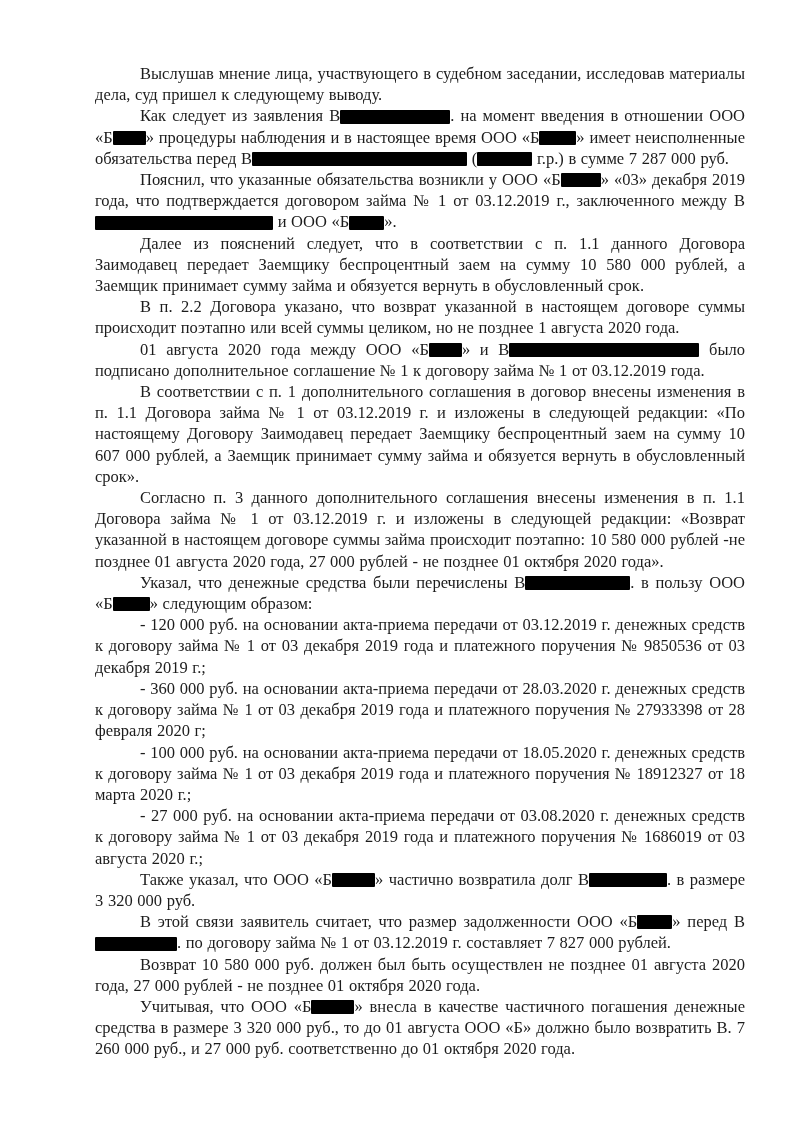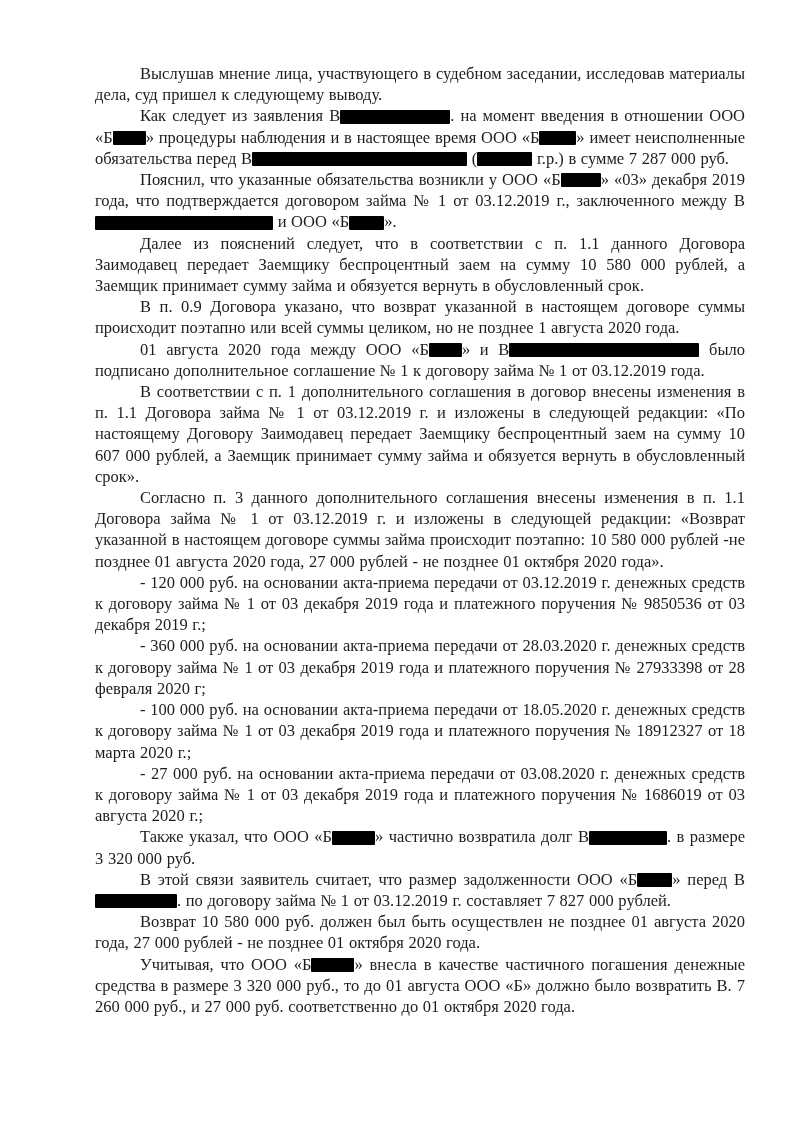--- a/index.html
+++ b/index.html
@@ -43,24 +43,25 @@
 </style>
 </head>
 <body>
 
 <div class="page">
   <div class="doc-body" style="color: rgb(28, 28, 28);">
       <p class="para">Выслушав мнение лица, участвующего в судебном заседании, исследовав материалы дела, суд пришел к следующему выводу.</p>
       <p class="para">Как следует из заявления В<span class="redact" style="width: 110px; background: rgb(0, 0, 0);"></span>. на момент введения в отношении ООО «Б<span class="redact" style="width: 33px; background: rgb(0, 0, 0);"></span>» процедуры наблюдения и в настоящее время ООО «Б<span class="redact" style="width: 37px; background: rgb(0, 0, 0);"></span>» имеет неисполненные обязательства перед В<span class="redact" style="width: 215px; background: rgb(0, 0, 0);"></span> (<span class="redact" style="width: 55px; background: rgb(0, 0, 0);"></span> г.р.) в сумме 7 287 000 руб.</p>
       <p class="para">Пояснил, что указанные обязательства возникли у ООО «Б<span class="redact" style="width: 40px; background: rgb(0, 0, 0);"></span>» «03» декабря 2019 года, что подтверждается договором займа № 1 от 03.12.2019 г., заключенного между В<span class="redact" style="width: 178px; background: rgb(0, 0, 0);"></span> и ООО «Б<span class="redact" style="width: 35px; background: rgb(0, 0, 0);"></span>».</p>
       <p class="para">Далее из пояснений следует, что в соответствии с п. 1.1 данного Договора Заимодавец передает Заемщику беспроцентный заем на сумму 10 580 000 рублей, а Заемщик принимает сумму займа и обязуется вернуть в обусловленный срок.</p>
-      <p class="para">В п. 0.9 Договора указано, что возврат указанной в настоящем договоре суммы происходит поэтапно или всей суммы целиком, но не позднее 1 августа 2020 года.</p>
+      <p class="para">В п. 2.2 Договора указано, что возврат указанной в настоящем договоре суммы происходит поэтапно или всей суммы целиком, но не позднее 1 августа 2020 года.</p>
       <p class="para">01 августа 2020 года между ООО «Б<span class="redact" style="width: 33px; background: rgb(0, 0, 0);"></span>» и В<span class="redact" style="width: 190px; background: rgb(0, 0, 0);"></span> было подписано дополнительное соглашение № 1 к договору займа № 1 от 03.12.2019 года.</p>
       <p class="para">В соответствии с п. 1 дополнительного соглашения в договор внесены изменения в п. 1.1 Договора займа № 1 от 03.12.2019 г. и изложены в следующей редакции: «По настоящему Договору Заимодавец передает Заемщику беспроцентный заем на сумму 10 607 000 рублей, а Заемщик принимает сумму займа и обязуется вернуть в обусловленный срок».</p>
       <p class="para">Согласно п. 3 данного дополнительного соглашения внесены изменения в п. 1.1 Договора займа № 1 от 03.12.2019 г. и изложены в следующей редакции: «Возврат указанной в настоящем договоре суммы займа происходит поэтапно: 10 580 000 рублей -не позднее 01 августа 2020 года, 27 000 рублей - не позднее 01 октября 2020 года».</p>
+      <p class="para">Указал, что денежные средства были перечислены В<span class="redact" style="width: 105px; background: rgb(0, 0, 0);"></span>. в пользу ООО «Б<span class="redact" style="width: 37px; background: rgb(0, 0, 0);"></span>» следующим образом:</p>
       <p class="para">- 120 000 руб. на основании акта-приема передачи от 03.12.2019 г. денежных средств к договору займа № 1 от 03 декабря 2019 года и платежного поручения № 9850536 от 03 декабря 2019 г.;</p>
       <p class="para">- 360 000 руб. на основании акта-приема передачи от 28.03.2020 г. денежных средств к договору займа № 1 от 03 декабря 2019 года и платежного поручения № 27933398 от 28 февраля 2020 г;</p>
       <p class="para">- 100 000 руб. на основании акта-приема передачи от 18.05.2020 г. денежных средств к договору займа № 1 от 03 декабря 2019 года и платежного поручения № 18912327 от 18 марта 2020 г.;</p>
       <p class="para">- 27 000 руб. на основании акта-приема передачи от 03.08.2020 г. денежных средств к договору займа № 1 от 03 декабря 2019 года и платежного поручения № 1686019 от 03 августа 2020 г.;</p>
       <p class="para">Также указал, что ООО «Б<span class="redact" style="width: 43px; background: rgb(0, 0, 0);"></span>» частично возвратила долг В<span class="redact" style="width: 78px; background: rgb(0, 0, 0);"></span>. в размере 3 320 000 руб.</p>
       <p class="para">В этой связи заявитель считает, что размер задолженности ООО «Б<span class="redact" style="width: 35px; background: rgb(0, 0, 0);"></span>» перед В<span class="redact" style="width: 82px; background: rgb(0, 0, 0);"></span>. по договору займа № 1 от 03.12.2019 г. составляет 7 827 000 рублей.</p>
       <p class="para">Возврат 10 580 000 руб. должен был быть осуществлен не позднее 01 августа 2020 года, 27 000 рублей - не позднее 01 октября 2020 года.</p>
       <p class="para">Учитывая, что ООО «Б<span class="redact" style="width: 43px; background: rgb(0, 0, 0);"></span>» внесла в качестве частичного погашения денежные средства в размере 3 320 000 руб., то до 01 августа ООО «Б» должно было возвратить В. 7 260 000 руб., и 27 000 руб. соответственно до 01 октября 2020 года.</p>
     </div>
 </div>

